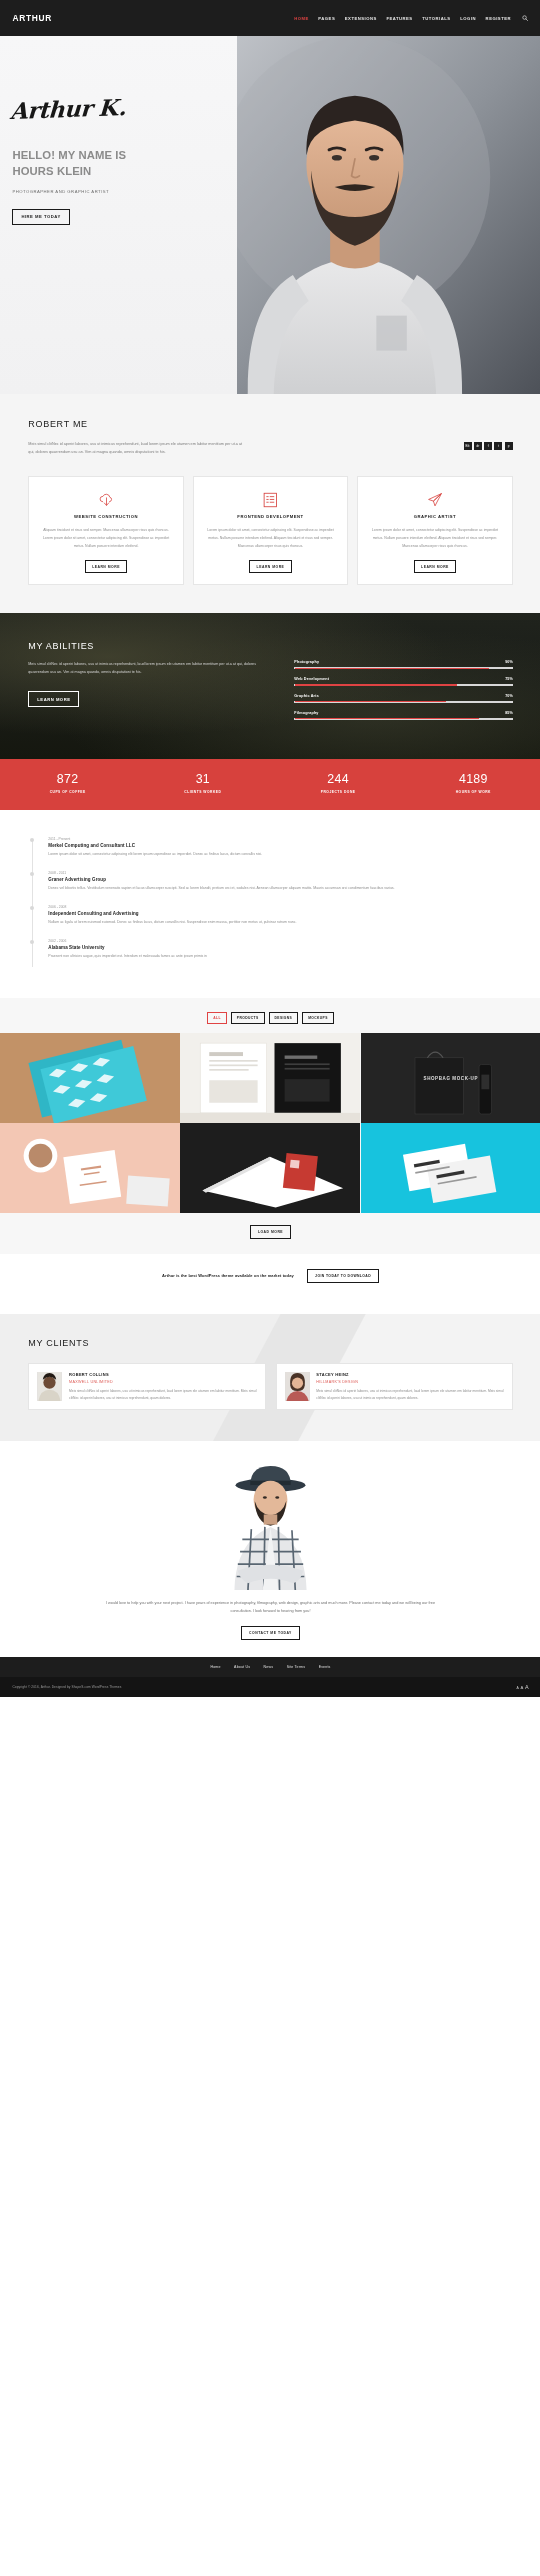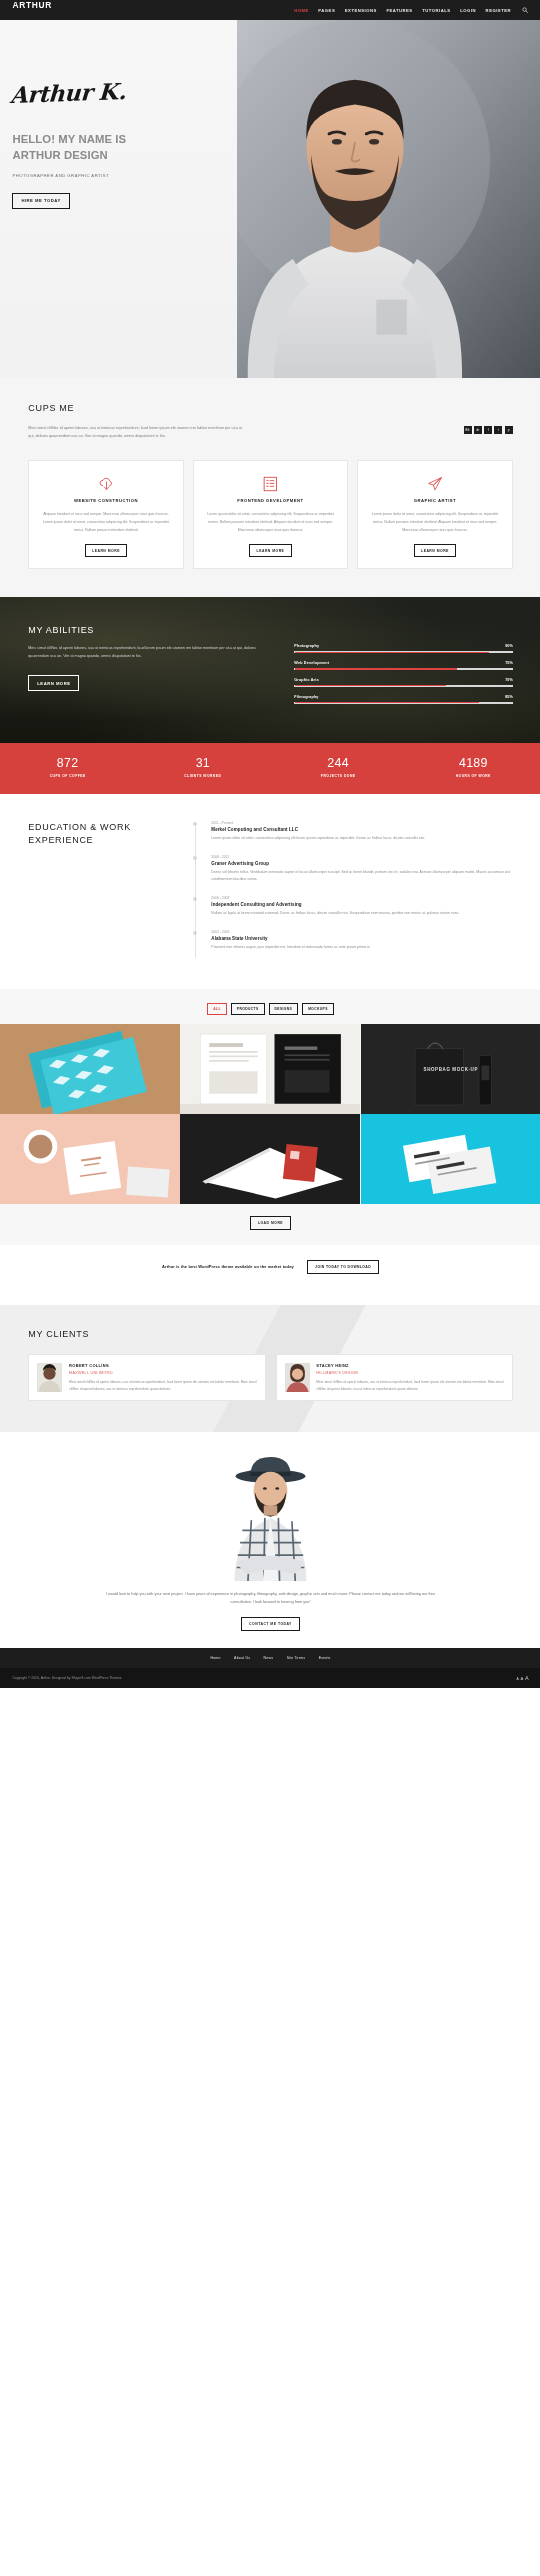--- a/index.html
+++ b/index.html
@@ -8,23 +8,24 @@
     font-family: "Liberation Sans", sans-serif;
     background: #ffffff;
     color: #333;
     -webkit-font-smoothing: antialiased;
   }
   .wrap { width: 541px; margin: 0 auto; }
   .container { width: 507px; margin: 0 auto; padding: 0 11.3px; }
 
   
   .site-header {
-    height: 20px;
+    height: 36px;
     background: #1d1d1d;
     display: flex;
+    align-items: center;
     justify-content: space-between;
     padding: 0 12.4px;
     position: relative;
     z-index: 20;
     gap: 36px;
   }
   .logo {
     color: #fff;
     font-size: 8.4px;
     font-weight: bold;
@@ -379,33 +380,33 @@
         <path d="M440 635 C442 520 408 452 360 424 L332 470 C370 498 392 560 394 635 Z" fill="#d9dadc"></path>
 
         <rect x="288" y="496" width="54" height="62" fill="#c3c4c7" opacity="0.75"></rect>
       </svg>
     </div>
     <div class="hero-left">
       <div class="hero-inner">
         <div class="sig">Arthur K.</div>
         <div class="hero-title">
           <div>HELLO! MY NAME IS</div>
-          <div>ARTHUR DESIGN</div>
+          <div>HOURS KLEIN</div>
         </div>
         <div class="hero-sub">PHOTOGRAPHER AND GRAPHIC ARTIST</div>
         <button class="btn-outline">HIRE ME TODAY</button>
       </div>
     </div>
   </div>
 
   <div class="about">
     <div class="container">
       <div class="about-head">
         <div>
-          <div class="sec-title">CUPS ME</div>
+          <div class="sec-title">ROBERT ME</div>
           <div class="about-body">Meis simul clitNec id aperiri labores, usu ut inimicus reprehendunt, laud lorem ipsum ele utamen em labitur mentitum per ut.a at qui, dolores quaerendum usu an. Vim at magna quando, omnis disputationi te his.</div>
         </div>
         <div class="socials">
           <span class="soc">Bē</span>
           <span class="soc">dr</span>
           <span class="soc">f</span>
           <span class="soc">t</span>
           <span class="soc">p</span>
         </div>
       </div>
@@ -519,21 +520,20 @@
       <div class="counter-label">PROJECTS DONE</div>
     </div>
     <div class="counter">
       <div class="counter-num">4189</div>
       <div class="counter-label">HOURS OF WORK</div>
     </div>
   </div>
 
   <div class="experience">
     <div class="container exp-flex">
-      <div class="exp-title">EDUCATION &amp; WORK EXPERIENCE</div>
       <div class="timeline">
         <div class="tl-item">
           <div class="tl-date">2011 - Present</div>
           <div class="tl-org">Merkel Computing and Consultant LLC</div>
           <div class="tl-desc">Lorem ipsum dolor sit amet, consectetur adipiscing elit lorem ipsum uspendisse ac imperdiet. Donec ac finibus lacus, dictum convallis nisi.</div>
         </div>
         <div class="tl-item">
           <div class="tl-date">2008 - 2011</div>
           <div class="tl-org">Graner Advertising Group</div>
           <div class="tl-desc">Donec vel lobortis tellus. Vestibulum venenatis sapien et lacus ullamcorper suscipit. Sed ac lorem blandit, pretium orci et, sodales nisi. Aenean ullamcorper aliquam mattis. Mauris accumsan orci condimentum faucibus varius.</div>

